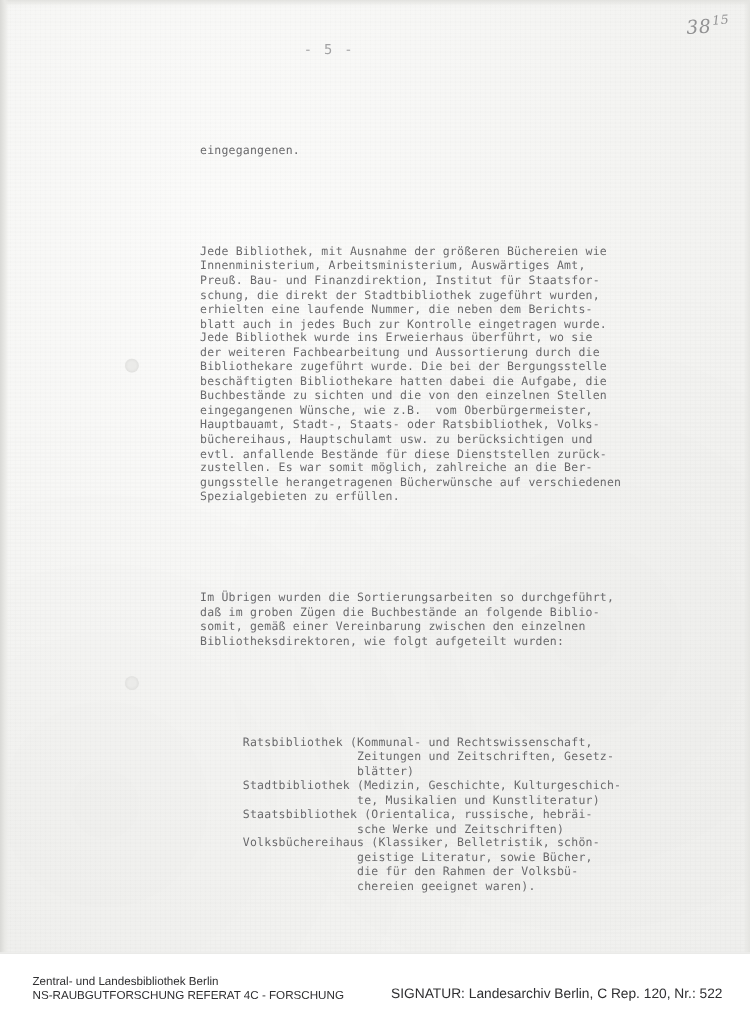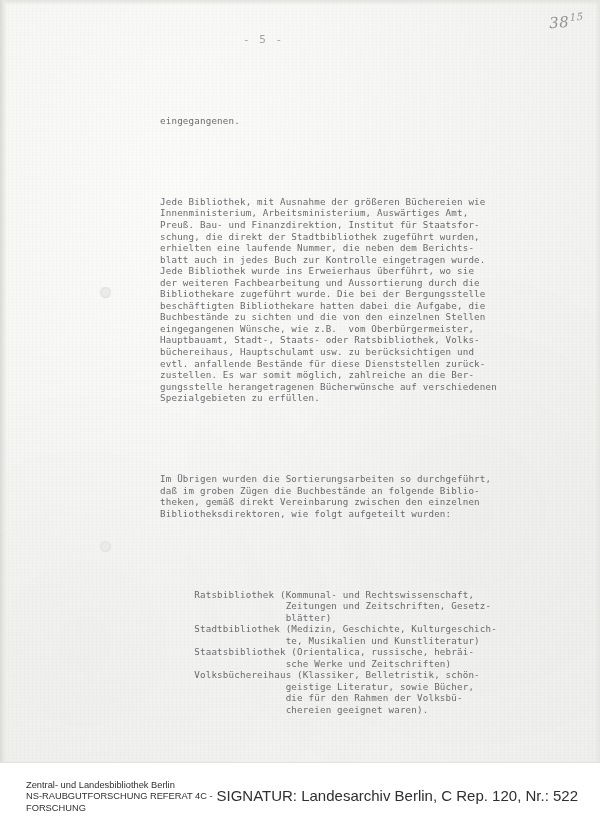--- a/index.html
+++ b/index.html
@@ -142,21 +142,21 @@
     justify-content: space-between;
     align-items: flex-start;
   }
   #holder-credit {
     font-size: 9.3px;
     line-height: 11.4px;
     color: #2f2f31;
     white-space: pre-line;
   }
   #signature-credit {
-    font-size: 15px;
+    font-size: 11px;
     line-height: 11.4px;
     color: #2f2f31;
     text-align: left;
     white-space: nowrap;
     padding-top: 10px;
   }
 </style>
 </head>
 <body>
 
@@ -193,21 +193,21 @@
 Hauptbauamt, Stadt-, Staats- oder Ratsbibliothek, Volks-
 büchereihaus, Hauptschulamt usw. zu berücksichtigen und
 evtl. anfallende Bestände für diese Dienststellen zurück-
 zustellen. Es war somit möglich, zahlreiche an die Ber-
 gungsstelle herangetragenen Bücherwünsche auf verschiedenen
 Spezialgebieten zu erfüllen.</div>
     <span class="gap"></span>
 
     <div class="para">Im Übrigen wurden die Sortierungsarbeiten so durchgeführt,
 daß im groben Zügen die Buchbestände an folgende Biblio-
-theken, gemäß direkt Vereinbarung zwischen den einzelnen
+somit, gemäß einer Vereinbarung zwischen den einzelnen
 Bibliotheksdirektoren, wie folgt aufgeteilt wurden:</div>
     <span class="gap"></span>
 
     <div class="para">      Ratsbibliothek (Kommunal- und Rechtswissenschaft,
                       Zeitungen und Zeitschriften, Gesetz-
                       blätter)
       Stadtbibliothek (Medizin, Geschichte, Kulturgeschich-
                       te, Musikalien und Kunstliteratur)
       Staatsbibliothek (Orientalica, russische, hebräi-
                       sche Werke und Zeitschriften)

